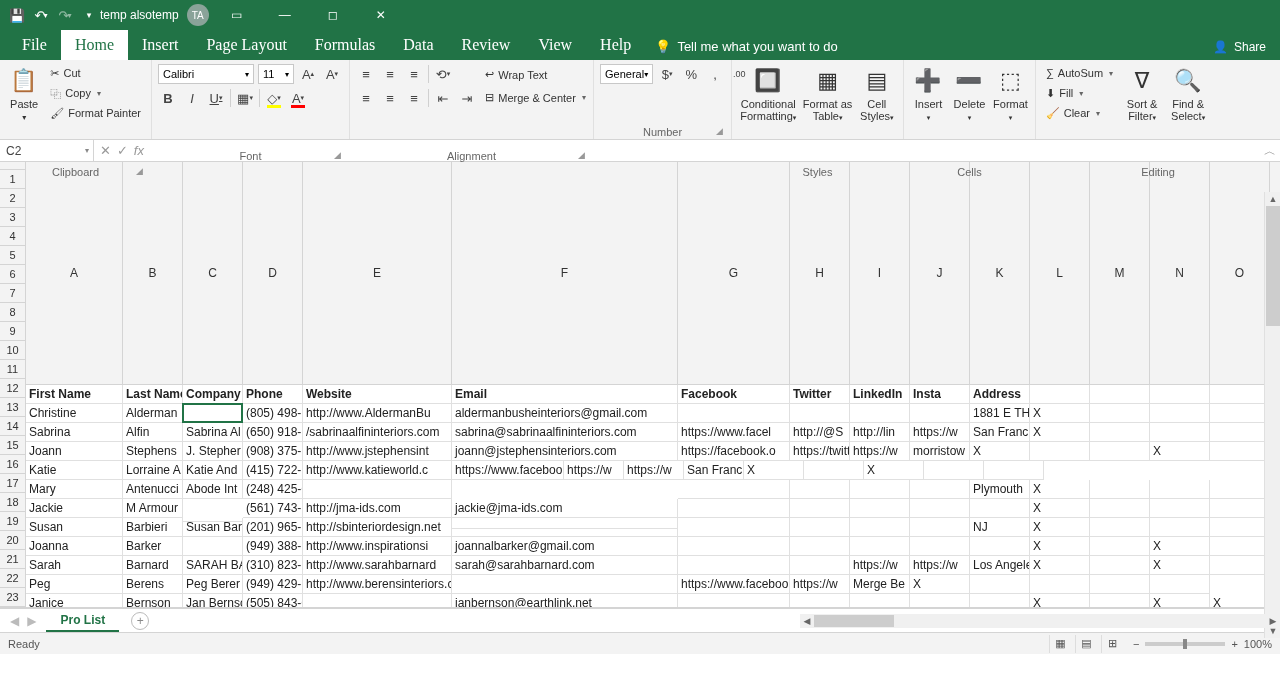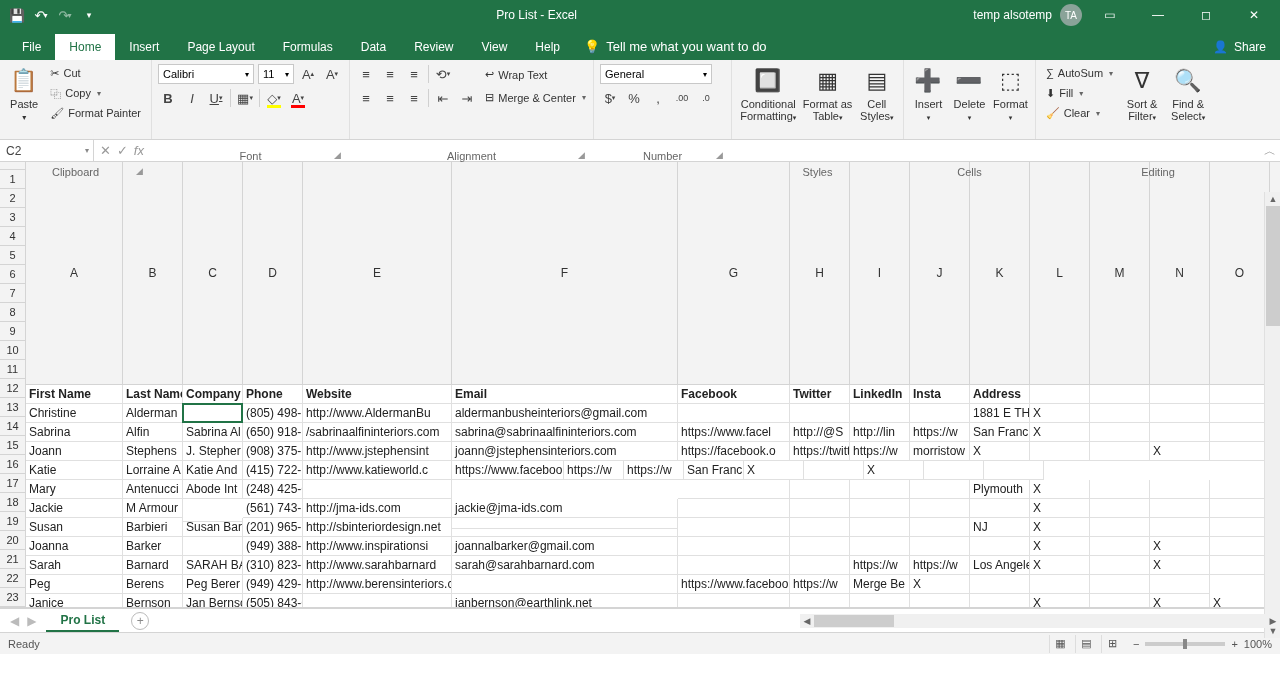--- a/index.html
+++ b/index.html
@@ -8,21 +8,21 @@
 .titlebar { height: 30px; background: #217346; display: flex; align-items: center; color: #fff; padding: 0 6px; }
 .qat { display: flex; align-items: center; gap: 2px; }
 .qat .ic { width: 22px; height: 22px; display: flex; align-items: center; justify-content: center; color: #fff; font-size: 13px; }
 .qat .drop { font-size: 8px; margin-left: -2px; }
 .title-center { flex: 1; text-align: center; font-size: 12px; }
 .title-right { display: flex; align-items: center; gap: 8px; }
 .avatar { width: 22px; height: 22px; border-radius: 50%; background: #8aa399; display: flex; align-items: center; justify-content: center; font-size: 10px; }
 .win-btn { width: 40px; height: 28px; display: flex; align-items: center; justify-content: center; font-size: 12px; }
 
 .tabbar { height: 30px; background: #217346; display: flex; padding-left: 8px; align-items: flex-end; color: #fff; }
-.tab { padding: 6px 14px 6px 14px; font-size: 12px; cursor: pointer; }
+.tab { padding: 6px 14px 6px 14px; font-size: 16px; cursor: pointer; font-family: Liberation Serif, serif; }
 .tab.file { background: #217346; }
 .tab.active { background: #fff; color: #217346; }
 .tell { margin-left: 10px; display: flex; align-items: center; gap: 6px; font-size: 13px; padding: 6px 0; }
 .share { margin-left: auto; margin-right: 14px; display: flex; align-items: center; gap: 6px; padding: 6px 0; }
 
 .ribbon { height: 80px; background: #f3f3f3; border-bottom: 1px solid #d4d4d4; display: flex; }
 .grp { border-right: 1px solid #e0e0e0; padding: 4px 6px 2px 6px; display: flex; flex-direction: column; justify-content: space-between; }
 .grp-body { display: flex; gap: 4px; }
 .grp-label { text-align: center; font-size: 11px; color: #666; padding-top: 2px; position: relative; margin-top: 40px; }
 .grp-label .dlg { position: absolute; right: 2px; bottom: 2px; font-size: 9px; color: #999; }
@@ -85,21 +85,20 @@
 
 <div class="titlebar">
   <div class="qat">
     <div class="ic">💾</div>
     <div class="ic">↶<span class="drop">▾</span></div>
     <div class="ic" style="opacity:.5">↷<span class="drop">▾</span></div>
     <div class="ic">
         <span style="font-size:9px">▾</span>
       </div>
   </div>
-  <div class="title-center">Pro List  -  Excel</div>
   <div class="title-right">
     <span>temp alsotemp</span>
     <div class="avatar">TA</div>
     <div class="win-btn">▭</div>
     <div class="win-btn">—</div>
     <div class="win-btn">◻</div>
     <div class="win-btn">✕</div>
   </div>
 </div>
 
@@ -205,21 +204,21 @@
             <span>⊟</span>
             <span>Merge &amp; Center</span>
             <span class="dd">▾</span>
           </div>
       </div>
     </div>
     <div class="grp-label"><span>Alignment</span><span class="dlg">◢</span></div>
   </div>
 
   <div class="grp" style="width:138px">
-    <div class="grp-body" style="flex-direction:column;">
+    <div class="grp-body" style="flex-direction:row;">
       <div class="num-sel">
           <span>General</span>
           <span style="font-size:8px">▾</span>
         </div>
       <div class="icon-row">
         <div class="smic">$<span style="font-size:7px">▾</span></div>
         <div class="smic">%</div>
         <div class="smic">,</div>
         <div class="smic" style="font-size:9px">.00</div>
         <div class="smic" style="font-size:9px">.0</div>

